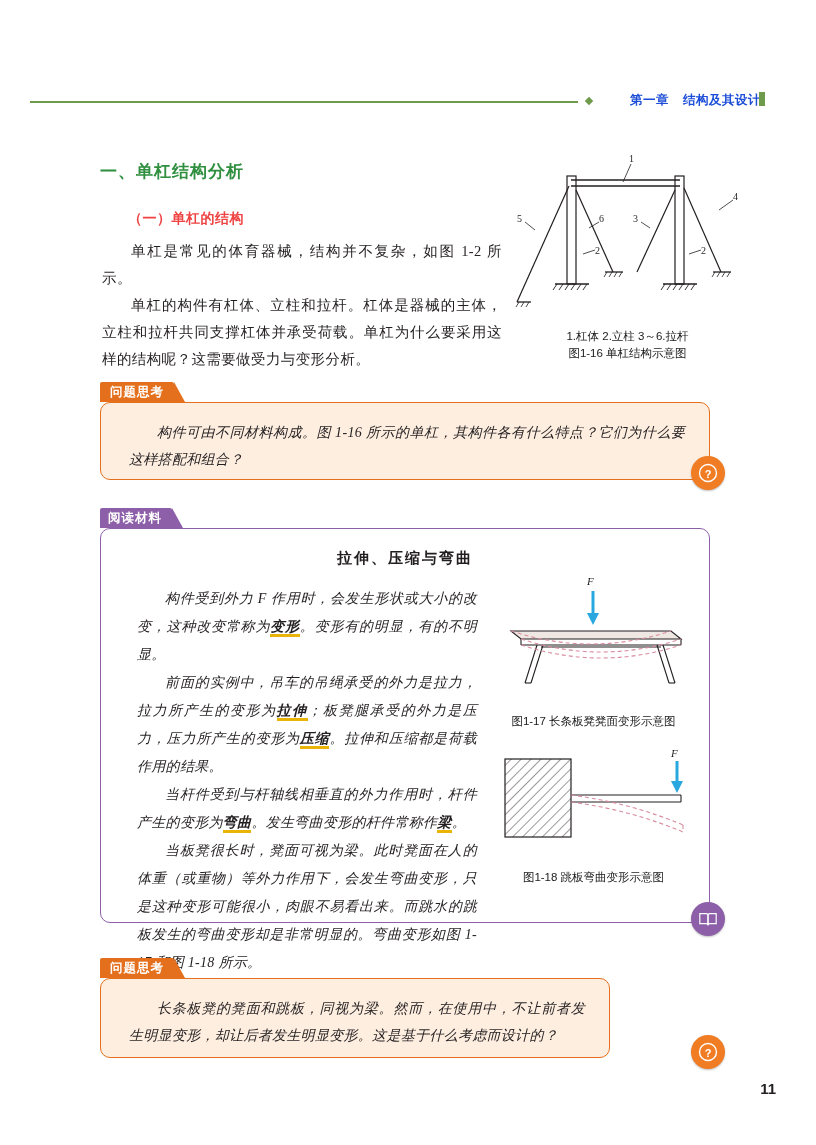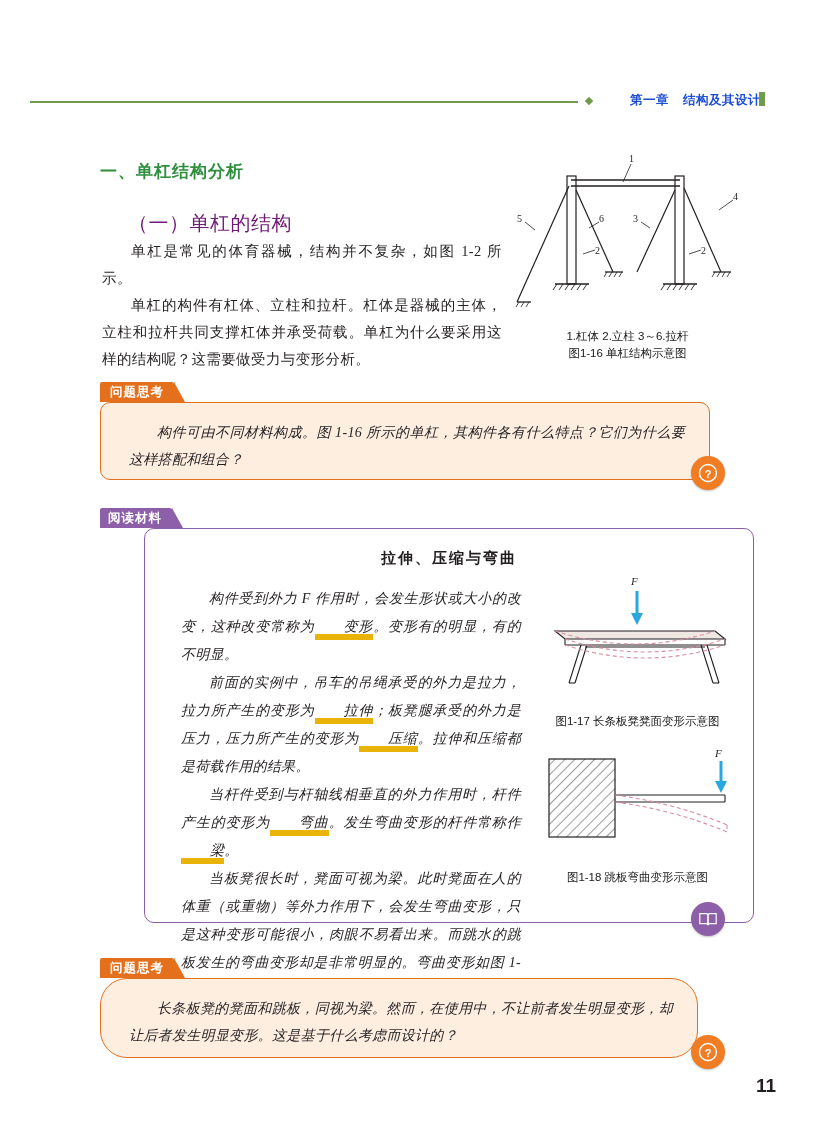--- a/index.html
+++ b/index.html
@@ -35,21 +35,21 @@
 
   
   .sec-title{
     position:absolute;left:100px;top:160px;
     font-size:17px;font-weight:bold;color:#2f8f3f;
     font-family:"Liberation Sans","DejaVu Sans",sans-serif;
     letter-spacing:1px;
   }
   .sub-title{
     position:absolute;left:128px;top:210px;
-    font-size:20px;font-weight:normal;color:#701a75;
+    font-size:14px;font-weight:bold;color:#ef4444;
     font-family:"Liberation Sans","DejaVu Sans",sans-serif;
     letter-spacing:.5px;
   }
 
   
   .body-col{
     position:absolute;left:102px;top:238px;width:400px;
     font-size:14.5px;line-height:27px;text-align:justify;
     letter-spacing:.4px;
   }
@@ -98,54 +98,53 @@
     font-family:"Liberation Serif","DejaVu Serif",serif;
     letter-spacing:.3px;
   }
   .thinkbox .txt p{margin:0;text-indent:2em;}
 
   
   .readbox{
     position:absolute;left:100px;top:528px;width:610px;height:395px;
     border:1.5px solid #8d5fa8;border-radius:10px;box-sizing:border-box;
     background:#ffffff;
-    margin-left:44px;
   }
   .read-title{
     position:absolute;left:0;top:20px;width:100%;
     text-align:center;font-size:15px;font-weight:bold;letter-spacing:2px;
     font-family:"Liberation Sans","DejaVu Sans",sans-serif;
   }
   .read-col{
     position:absolute;left:36px;top:56px;width:340px;
     font-size:14px;line-height:28px;text-align:justify;
     font-style:italic;letter-spacing:.3px;
   }
   .read-col p{margin:0;text-indent:2em;}
-  .kw{font-weight:normal;font-style:italic;border-bottom:6px solid #eab308;padding-left:29px;}
+  .kw{font-weight:bold;font-style:italic;border-bottom:3px solid #eab308;}
 
   
   .fig117{position:absolute;left:390px;top:44px;width:205px;height:130px;}
   .fig117cap{position:absolute;left:385px;top:184px;width:215px;}
   .fig118{position:absolute;left:390px;top:220px;width:205px;height:120px;}
   .fig118cap{position:absolute;left:385px;top:340px;width:215px;}
 
   
   .badge{
     position:absolute;width:34px;height:34px;border-radius:50%;
     display:flex;align-items:center;justify-content:center;
     box-shadow:0 1px 2px rgba(0,0,0,.25);
   }
   .badge.q{background:#f07c23;}
   .badge.b{background:#8d5fa8;}
 
   
   .pageno{
     position:absolute;right:40px;bottom:48px;
-    font-size:19px;font-weight:bold;
+    font-size:15px;font-weight:bold;
     font-family:"Liberation Sans","DejaVu Sans",sans-serif;
   }
   .f-italic{font-style:italic;}
 </style>
 </head>
 <body>
 
 <div class="page">
 
   <div class="header">
@@ -350,21 +349,21 @@
     <svg width="20" height="18" viewBox="0 0 22 18">
       <path d="M2,3 h7 a2,2 0 0 1 2,2 v11 a2,2 0 0 0 -2,-2 h-7 z" fill="none" stroke="#ffffff" stroke-width="1.3"></path>
       <path d="M20,3 h-7 a2,2 0 0 0 -2,2 v11 a2,2 0 0 1 2,-2 h7 z" fill="none" stroke="#ffffff" stroke-width="1.3"></path>
     </svg>
   </div>
 
   <div class="tab orange" style="left:100px;top:958px;">
     <span>问题思考</span>
     <span class="nub" style="border-left-color:#e4701e;"></span>
   </div>
-  <div class="thinkbox" style="left:100px;top:978px;width:598px;height:80px;border-radius:27px;">
+  <div class="thinkbox" style="left:100px;top:978px;width:510px;height:80px;">
     <div class="txt">
       <p>长条板凳的凳面和跳板，同视为梁。然而，在使用中，不让前者发生明显变形，却让后者发生明显变形。这是基于什么考虑而设计的？</p>
     </div>
   </div>
   <div class="badge q" style="left:691px;top:1035px;">
     <svg width="20" height="20" viewBox="0 0 20 20">
       <circle cx="10" cy="10" r="8.5" fill="none" stroke="#ffffff" stroke-width="1.4"></circle>
       <text x="10" y="14.5" font-size="11" font-family="Liberation Sans, sans-serif" fill="#ffffff" text-anchor="middle" font-weight="bold">?</text>
     </svg>
   </div>

